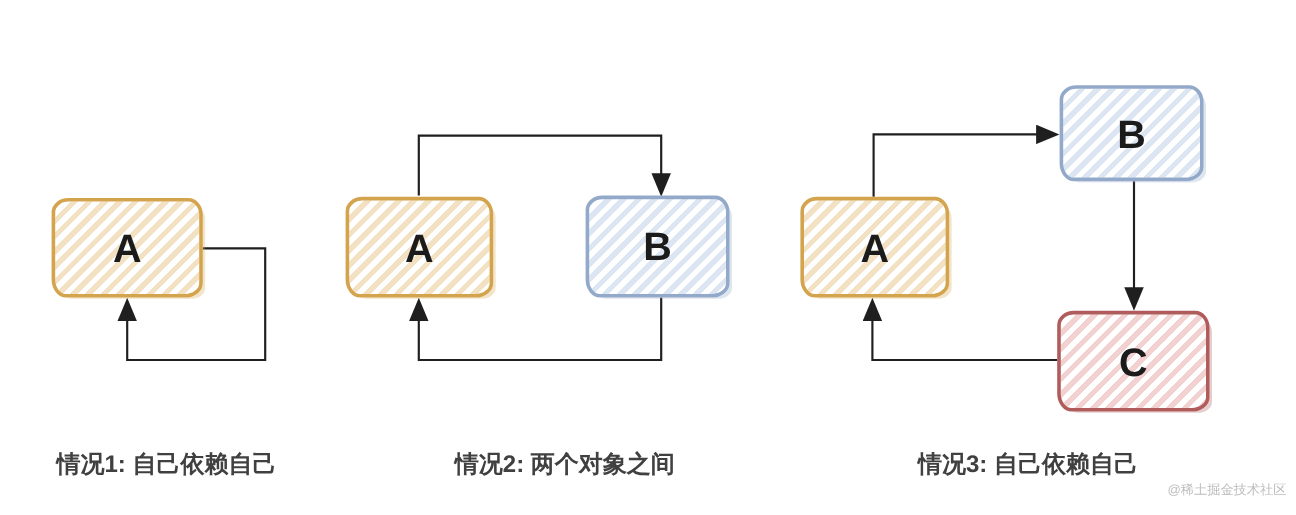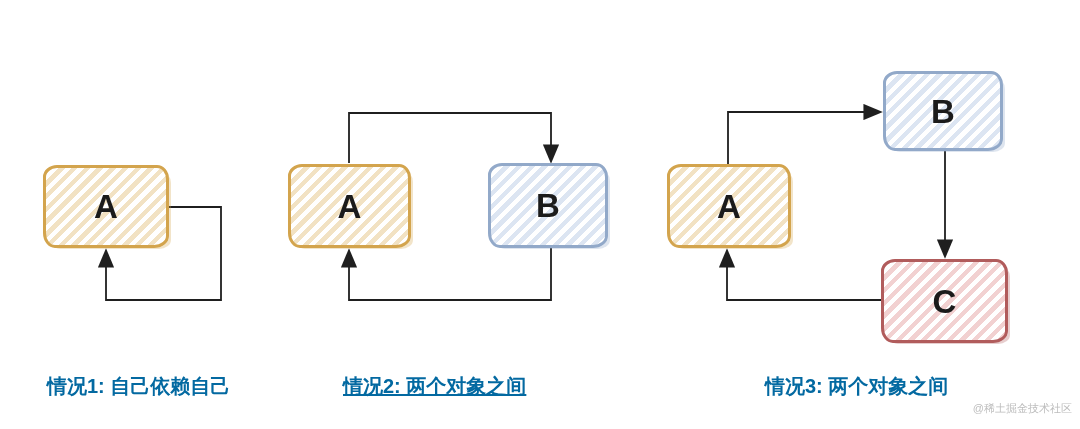--- a/index.html
+++ b/index.html
@@ -51,25 +51,25 @@
   .c2-a { left: 288px; top: 164px; width: 123px; height: 84px; }
   .c2-b { left: 488px; top: 163px; width: 120px; height: 85px; }
   .c3-a { left: 667px; top: 164px; width: 124px; height: 84px; }
   .c3-b { left: 883px; top: 71px;  width: 120px; height: 80px; }
   .c3-c { left: 881px; top: 259px; width: 127px; height: 84px; }
   .caption {
     position: absolute;
     top: 373px;
     font-size: 20px;
     font-weight: 700;
-    color: #0369a1;
+    color: #404040;
     white-space: nowrap;
   }
   .cap1 { left: 47px; }
-  .cap2 { left: 343px; text-decoration: underline; }
+  .cap2 { left: 379px; }
   .cap3 { left: 765px; }
   .watermark {
     position: absolute;
     right: 8px;
     top: 401px;
     font-size: 11px;
     color: #bdbdbd;
     white-space: nowrap;
   }
 </style>
@@ -113,17 +113,17 @@
 
   <div class="box orange c3-a">
     <span class="box-label">A</span>
   </div>
   <div class="box blue c3-b">
     <span class="box-label">B</span>
   </div>
   <div class="box red c3-c">
     <span class="box-label">C</span>
   </div>
-  <div class="caption cap3">情况3: 两个对象之间</div>
+  <div class="caption cap3">情况3: 自己依赖自己</div>
 
   <div class="watermark">@稀土掘金技术社区</div>
 
 </div>
 
 </body></html>

